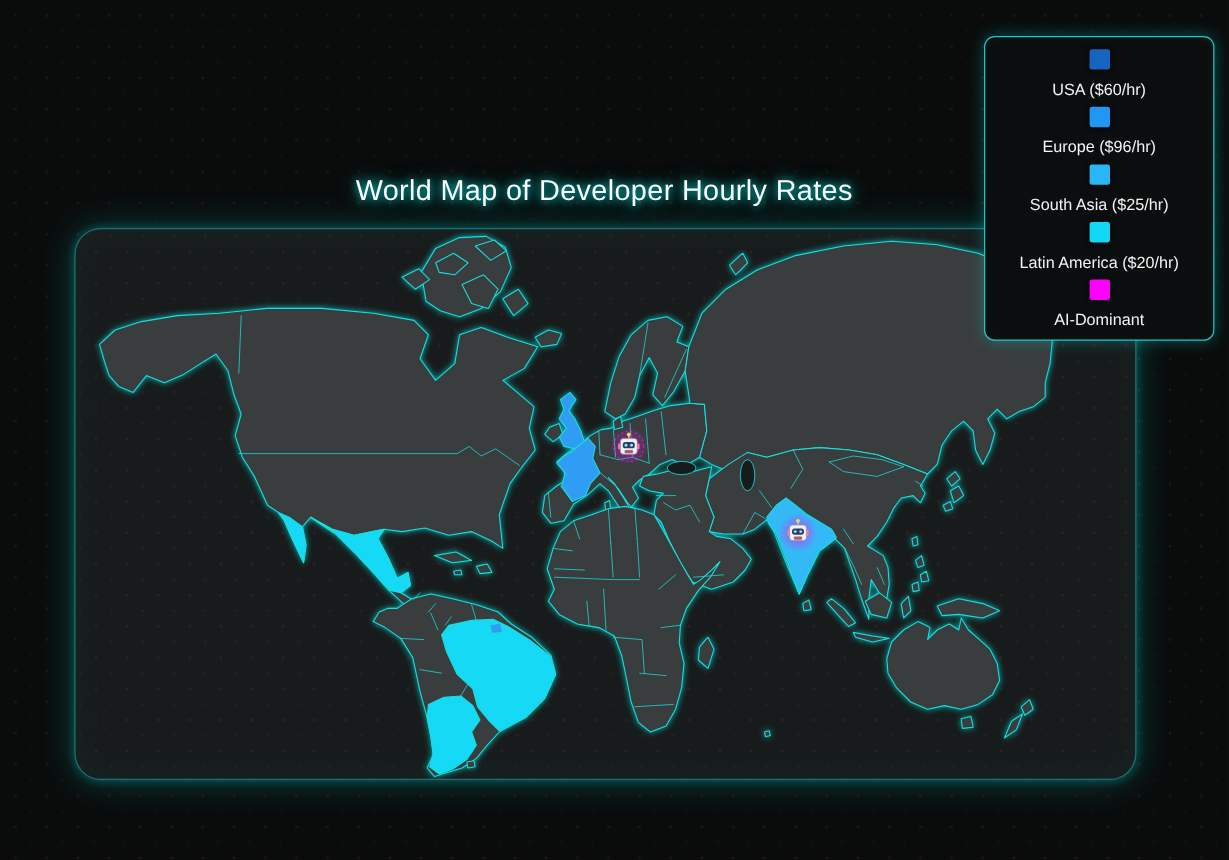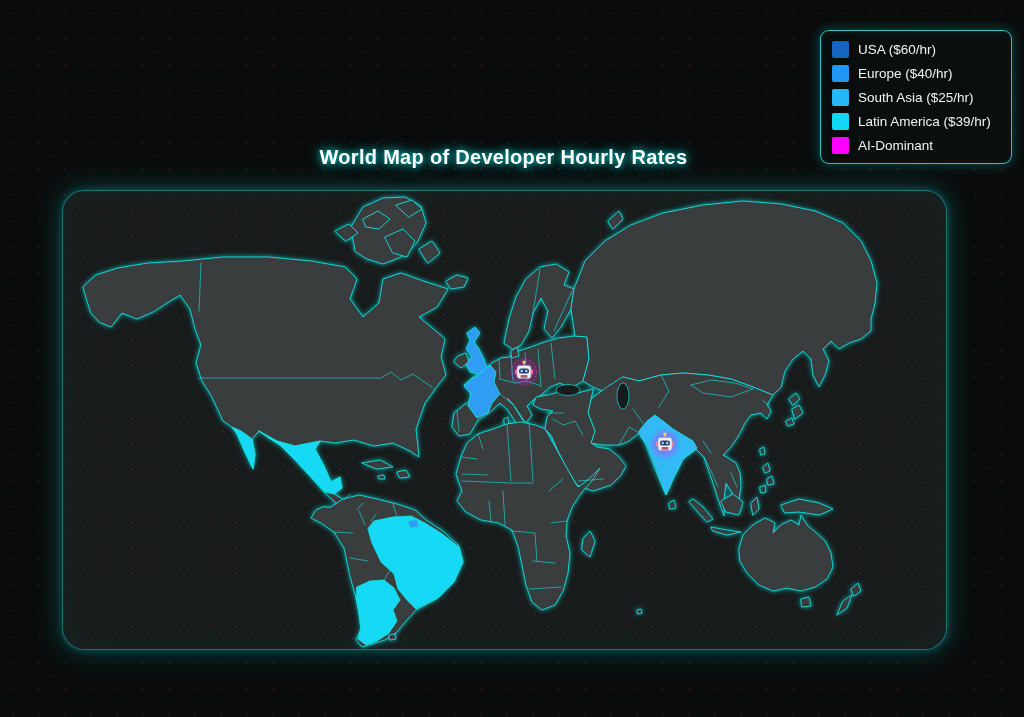--- a/index.html
+++ b/index.html
@@ -7,21 +7,21 @@
     width:1024px;height:717px;position:relative;overflow:hidden;
     background-color:var(--page-bg,#0a0c0c);
     background-image:radial-gradient(rgba(150,50,50,.20) 1px, transparent 1.4px),
                      radial-gradient(rgba(80,40,40,.14) 1px, transparent 1.4px);
     background-size:26px 26px,26px 26px;
     background-position:0 0,13px 13px;
     font-family:"Liberation Sans", sans-serif;
   }
   .title{
     position:absolute;left:62px;top:146px;width:883px;text-align:center;
-    color:var(--title-color,#fff);font-size:20px;font-weight:bold;letter-spacing:.3px;
+    color:var(--title-color,#fff);font-size:24px;font-weight:normal;letter-spacing:.3px;
     text-shadow:0 0 7px rgba(0,229,229,.95),0 0 16px rgba(0,229,229,.55);
   }
   .map-panel{
     position:absolute;left:62px;top:190px;width:883px;height:458px;
     background-color:var(--map-bg,#181b1b);
     background-image:radial-gradient(rgba(150,50,50,.22) 1px, transparent 1.4px),
                      radial-gradient(rgba(60,90,90,.16) 1px, transparent 1.4px);
     background-size:26px 26px,26px 26px;background-position:4px 6px,17px 19px;
     border:1px solid rgba(45,215,215,.45);border-radius:22px;
     box-shadow:0 0 28px rgba(0,210,210,.28), 0 0 8px rgba(0,210,210,.30), inset 0 0 30px rgba(0,180,180,.06);
@@ -30,21 +30,21 @@
   .landgroup{filter:drop-shadow(0 0 2.5px rgba(0,230,230,.75));}
   .land{fill:var(--land-fill,#3a3d3d);stroke:var(--stroke,#17dede);stroke-width:.9;stroke-linejoin:round;stroke-linecap:round;}
   .bline{fill:none;stroke:var(--stroke,#17dede);stroke-width:.75;opacity:.85;stroke-linejoin:round;stroke-linecap:round;}
   .sea{stroke:var(--stroke,#17dede);stroke-width:.7;}
   .legend{
     position:absolute;right:12px;top:30px;width:168px;
     background:#0b0e0e;border:1.5px solid rgba(50,225,225,.85);border-radius:9px;
     box-shadow:0 0 12px rgba(0,215,215,.35), inset 0 0 8px rgba(0,180,180,.08);
     padding:10px 11px 9px 11px;display:flex;flex-direction:column;gap:7px;
   }
-  .lrow{display:flex;align-items:center;gap:9px;cursor:pointer;}
+  .lrow{display:flex;align-items:center;gap:9px;cursor:pointer;flex-direction:column;}
   .swatch{width:17px;height:17px;border-radius:2px;flex:0 0 auto;box-shadow:0 0 4px rgba(0,0,0,.6);}
   .llabel{color:#f2f4f4;font-size:13.5px;white-space:nowrap;}
 </style>
 </head>
 <body>
 
 <div class="title">World Map of Developer Hourly Rates</div>
 
 <div class="map-panel">
   <svg class="map-svg" viewBox="0 0 883 458">
@@ -147,27 +147,27 @@
   </svg>
 </div>
 
 <div class="legend">
   <div class="lrow">
     <span class="swatch" style="background-color: rgb(21, 101, 192);"></span>
     <span class="llabel">USA ($60/hr)</span>
   </div>
   <div class="lrow">
     <span class="swatch" style="background-color: rgb(33, 150, 243);"></span>
-    <span class="llabel">Europe ($40/hr)</span>
+    <span class="llabel">Europe ($96/hr)</span>
   </div>
   <div class="lrow">
     <span class="swatch" style="background-color: rgb(41, 182, 246);"></span>
     <span class="llabel">South Asia ($25/hr)</span>
   </div>
   <div class="lrow">
     <span class="swatch" style="background-color: rgb(18, 216, 246);"></span>
-    <span class="llabel">Latin America ($39/hr)</span>
+    <span class="llabel">Latin America ($20/hr)</span>
   </div>
   <div class="lrow">
     <span class="swatch" style="background-color: rgb(255, 0, 255);"></span>
     <span class="llabel">AI-Dominant</span>
   </div>
 </div>
 
 </body></html>

